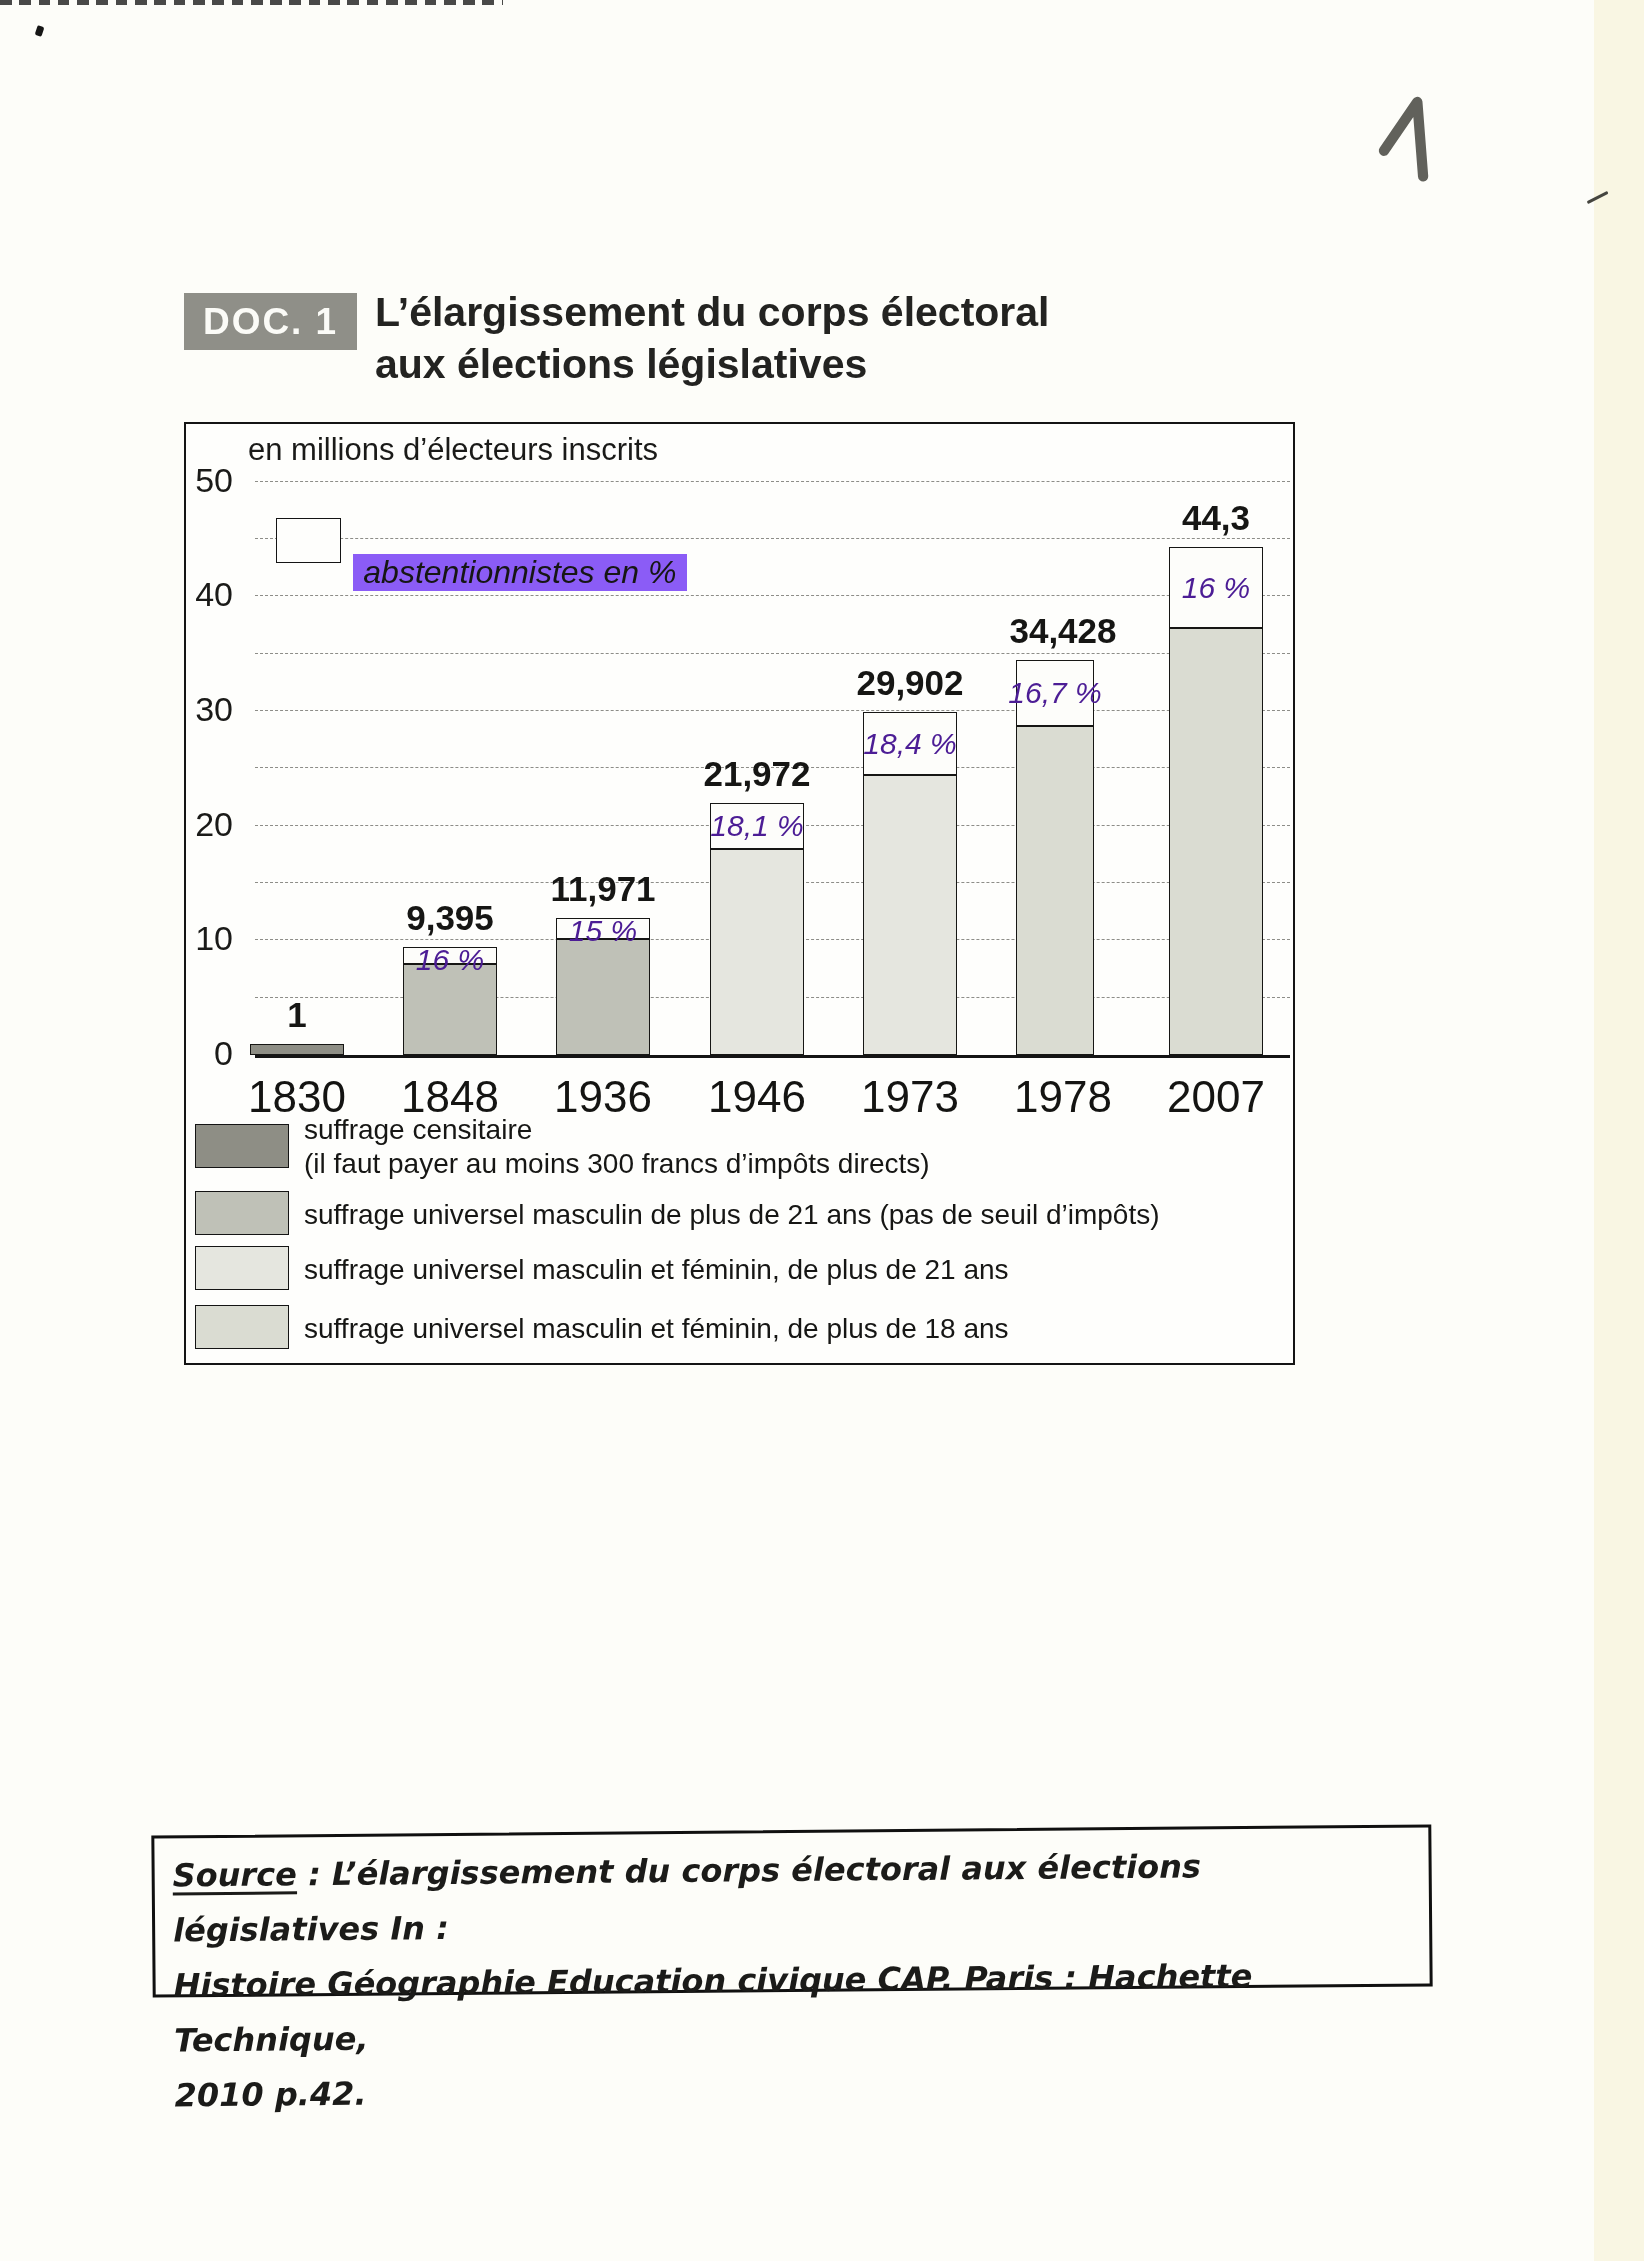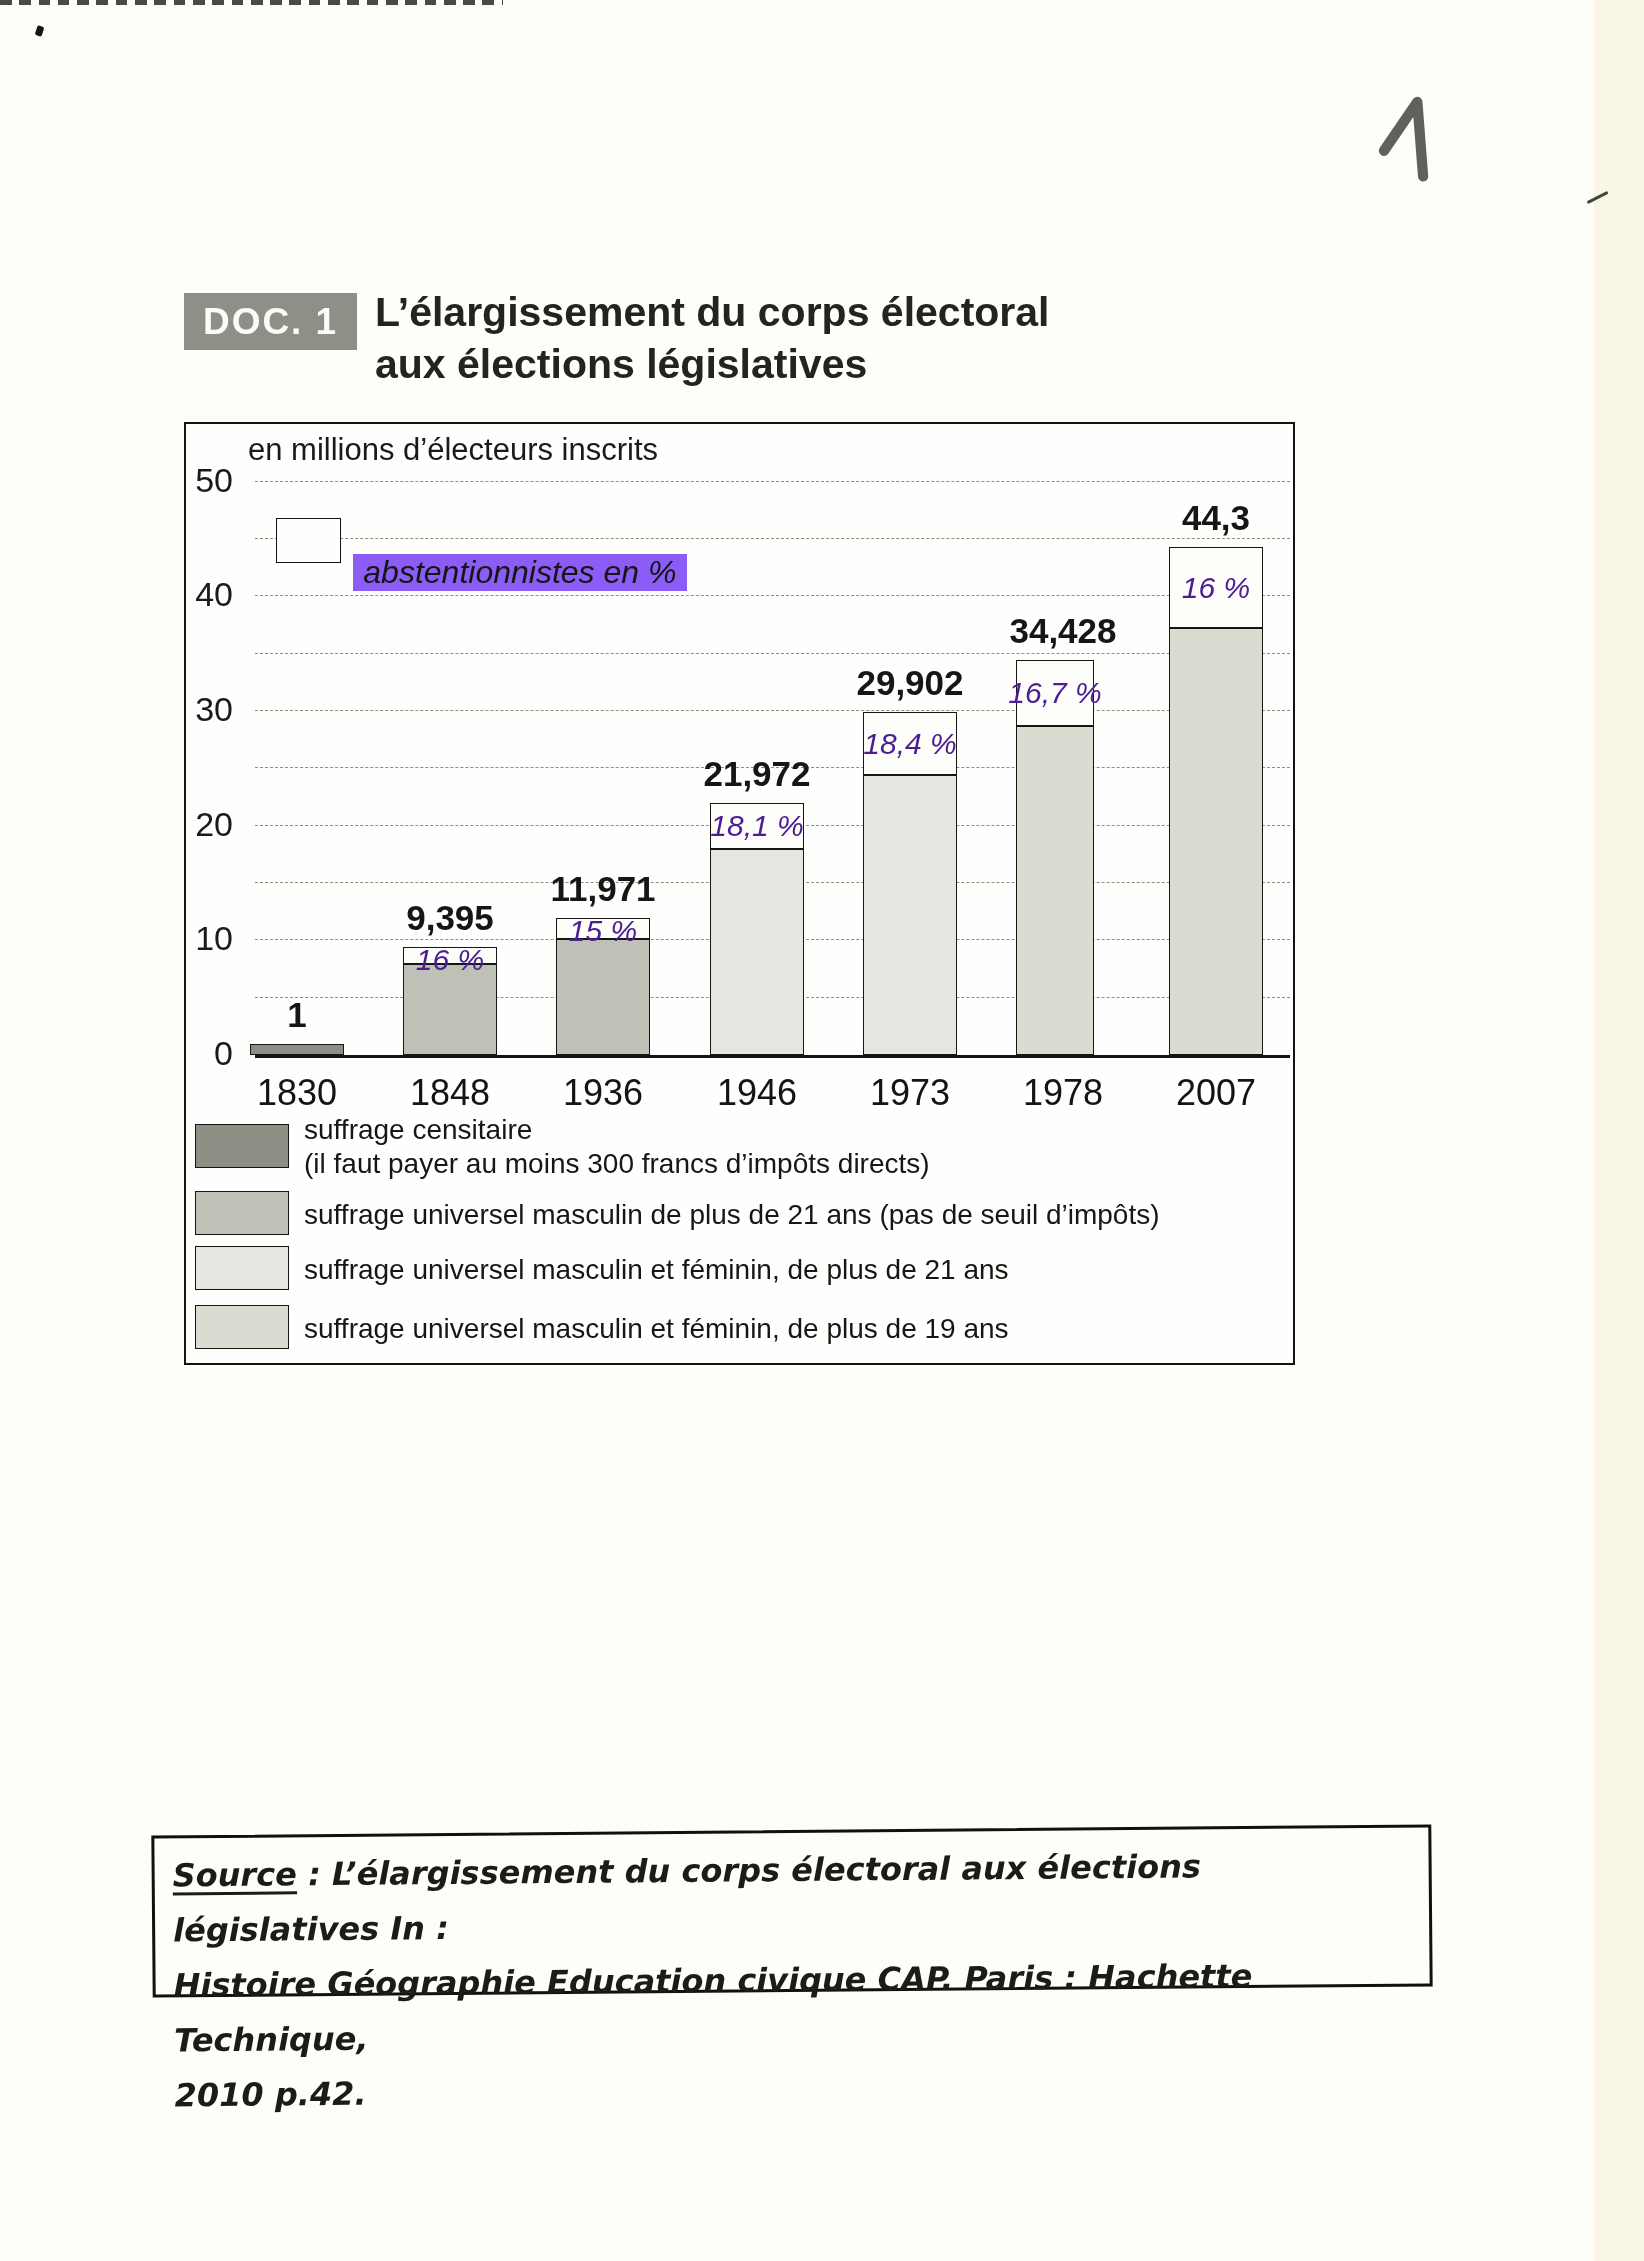--- a/index.html
+++ b/index.html
@@ -25,21 +25,21 @@
   .y-axis{position:absolute;left:135px;top:482px;width:102px;height:573px;}
   .y-tick{position:absolute;right:4px;text-align:right;font-size:34px;color:#1a1a18;width:100%;}
   .plot{position:absolute;left:255px;top:482px;width:1035px;height:573px;border-bottom:3.2px solid #141414;}
   .gridline{position:absolute;left:0;width:100%;height:0;border-top:1.3px dashed #8d8d88;}
   .bar{position:absolute;bottom:0;box-sizing:border-box;border:1.9px solid #161614;}
   .abst-box{position:absolute;left:0;top:0;width:100%;background:#fdfdfa;border-bottom:2.6px solid #161614;
             box-sizing:border-box;display:flex;align-items:center;justify-content:center;}
   .abst-label{font-style:italic;font-size:30px;font-weight:500;color:#4c1d95;white-space:nowrap;}
   .value-label{position:absolute;font-weight:bold;font-size:35px;color:#28282
 6;transform:translateX(-50%);white-space:nowrap;}
-  .x-label{position:absolute;top:100%;margin-top:17px;font-size:36px;transform:translateX(-50%);color:#141412;}
+  .x-label{position:absolute;top:100%;margin-top:17px;font-size:44px;transform:translateX(-50%);color:#141412;}
 
   .legend-key{position:absolute;left:276px;top:518px;width:65px;height:45px;background:#fefefc;
               border:1.9px solid #141414;box-sizing:border-box;z-index:3;}
   .legend-key-label{position:absolute;left:353px;top:520px;font-style:italic;font-size:32px;z-index:3;
                     background:#8b5cf6;padding:0 10.3px;white-space:nowrap;margin-top:34px;}
 
   .lswatch{position:absolute;left:195px;width:94px;height:44px;border:1.9px solid #141414;box-sizing:border-box;}
   .ltext{position:absolute;left:304px;font-size:28px;line-height:34px;color:#161614;}
 
   
@@ -151,21 +151,21 @@
     <div>(il faut payer au moins 300 francs d’impôts directs)</div>
   </div>
 
   <div class="lswatch" style="top: 1191px; background: rgb(191, 193, 183);"></div>
   <div class="ltext" style="top:1198px;">suffrage universel masculin de plus de 21 ans (pas de seuil d’impôts)</div>
 
   <div class="lswatch" style="top: 1246px; background: rgb(229, 230, 223);"></div>
   <div class="ltext" style="top:1253px;">suffrage universel masculin et féminin, de plus de 21 ans</div>
 
   <div class="lswatch" style="top: 1305px; background: rgb(218, 220, 210);"></div>
-  <div class="ltext" style="top:1312px;">suffrage universel masculin et féminin, de plus de 19 ans</div>
+  <div class="ltext" style="top:1312px;">suffrage universel masculin et féminin, de plus de 18 ans</div>
 
   <div class="source-box">
     <div><span class="source-label">Source</span><span> : </span><span>L’élargissement du corps électoral aux élections législatives In :</span></div>
     <div>Histoire Géographie Education civique CAP. Paris : Hachette Technique,</div>
     <div>2010 p.42.</div>
   </div>
 
 </div>
 
 

